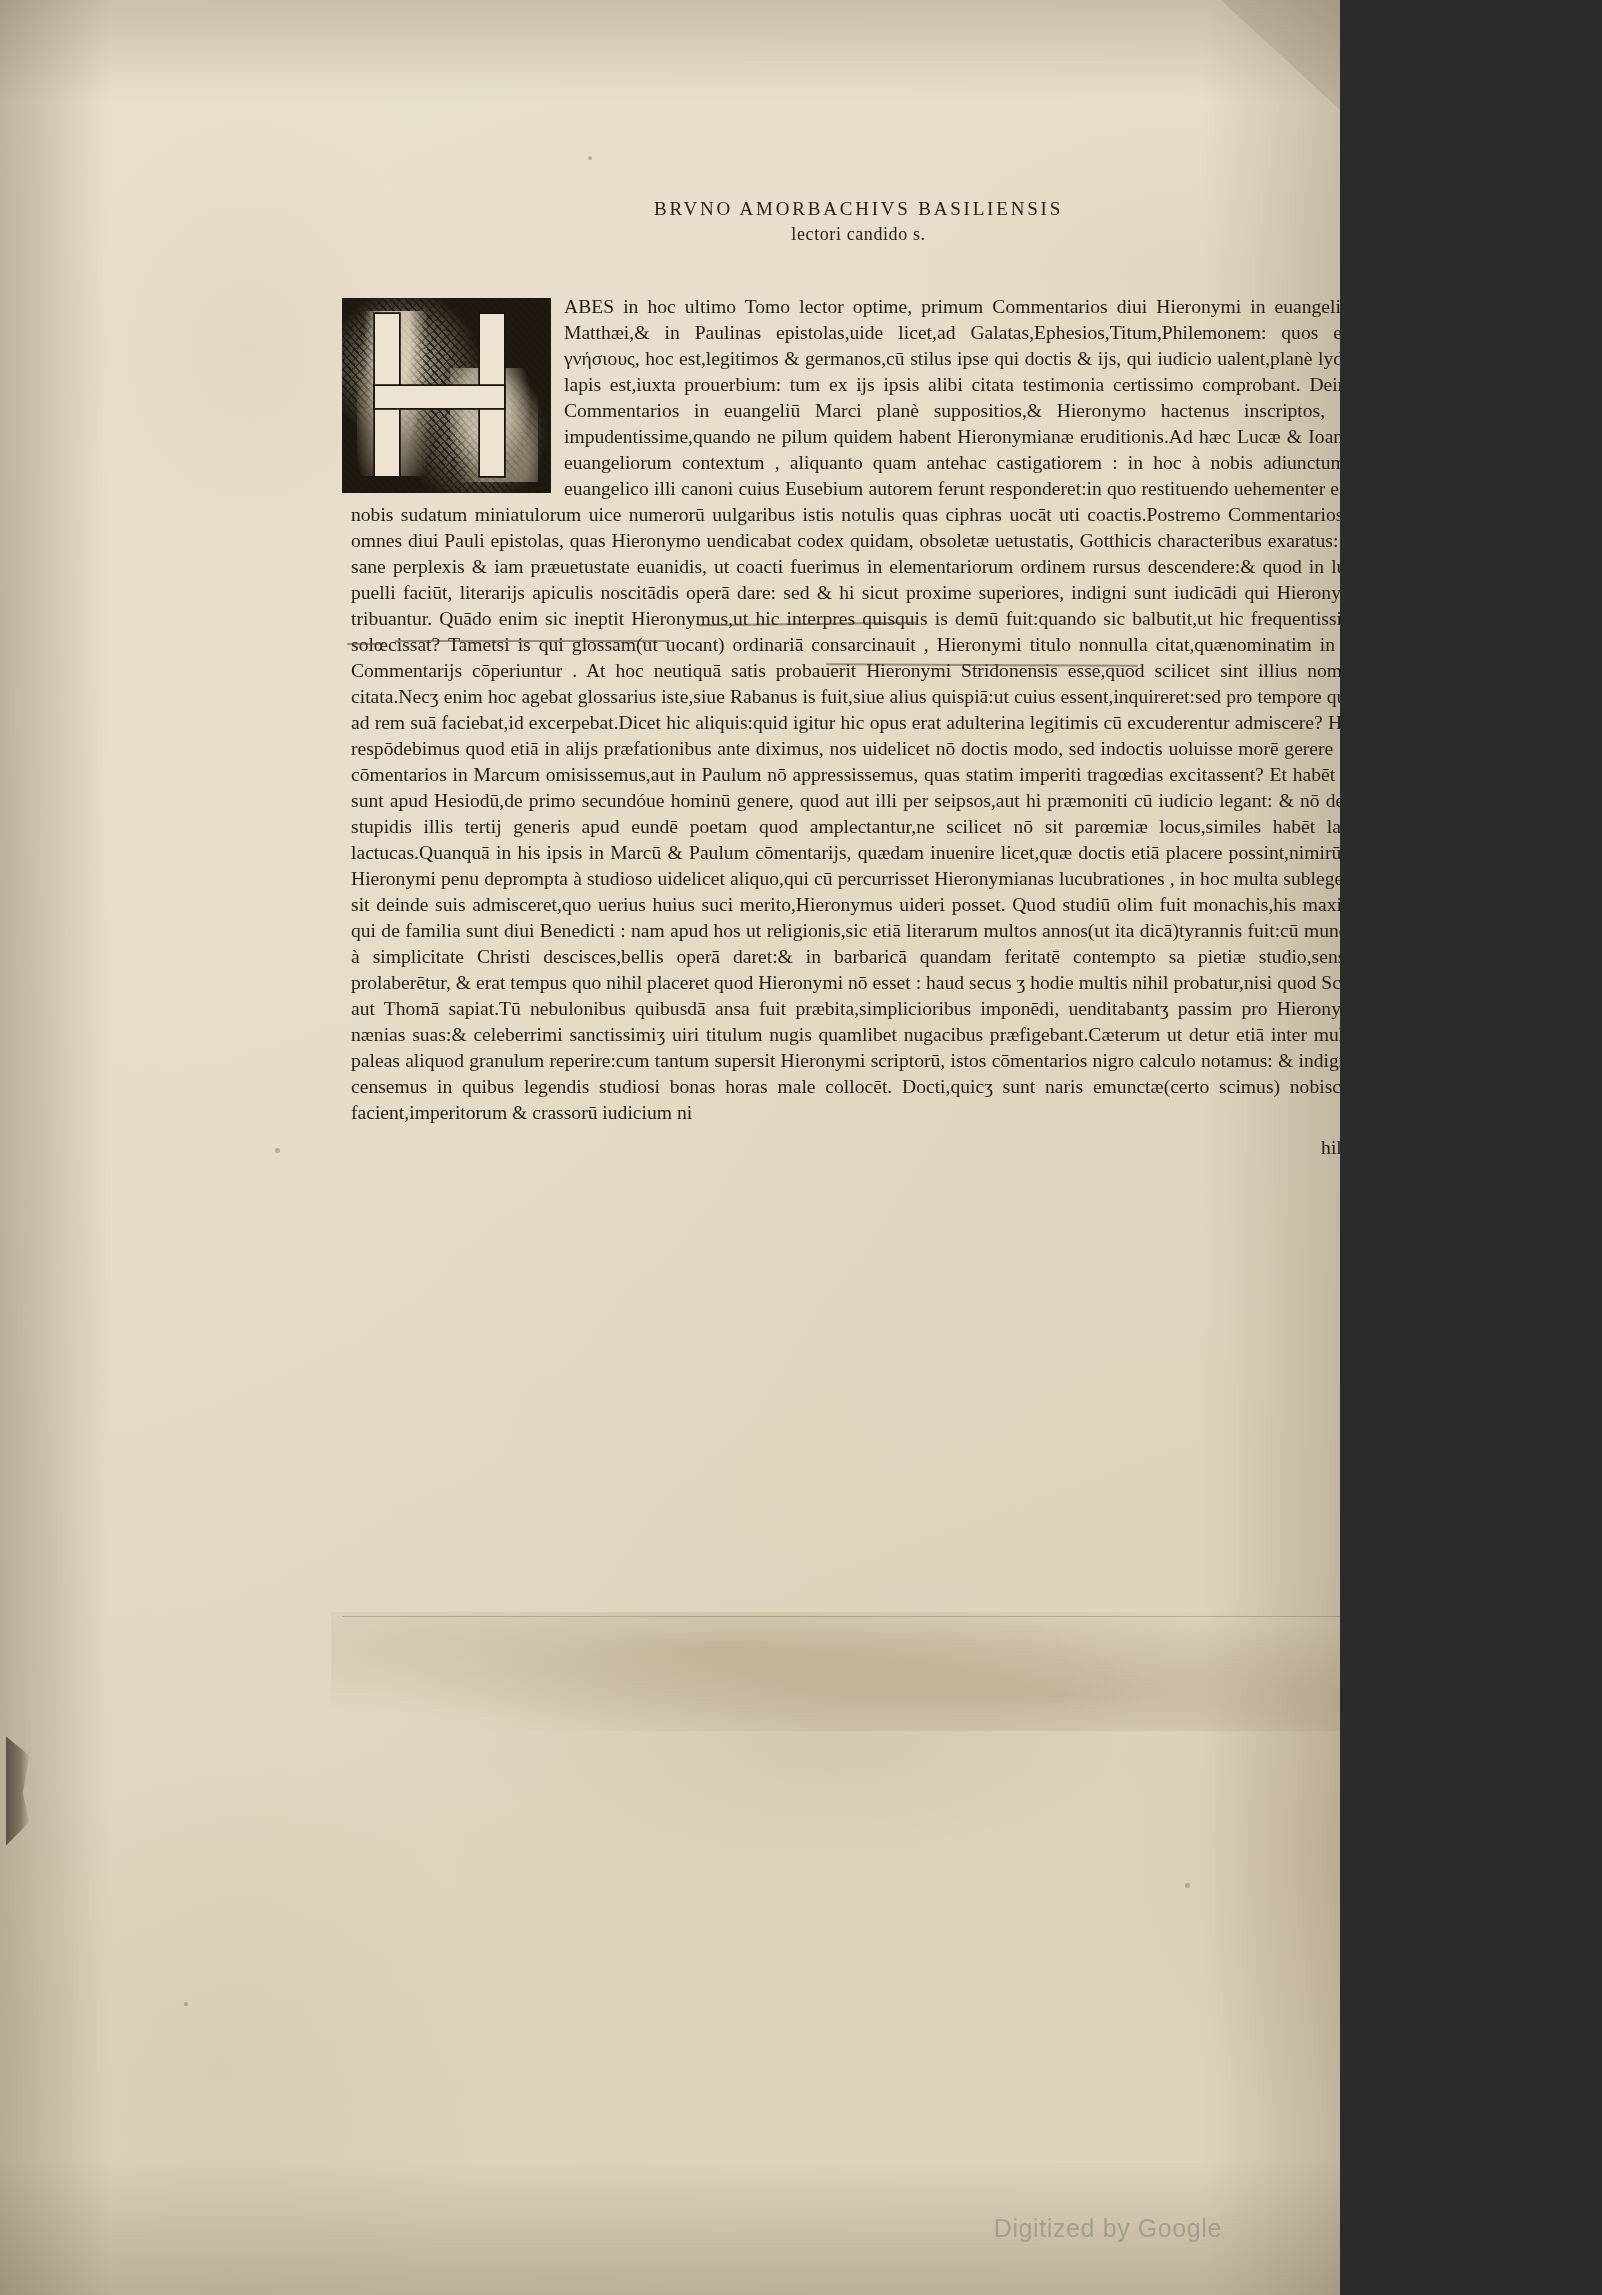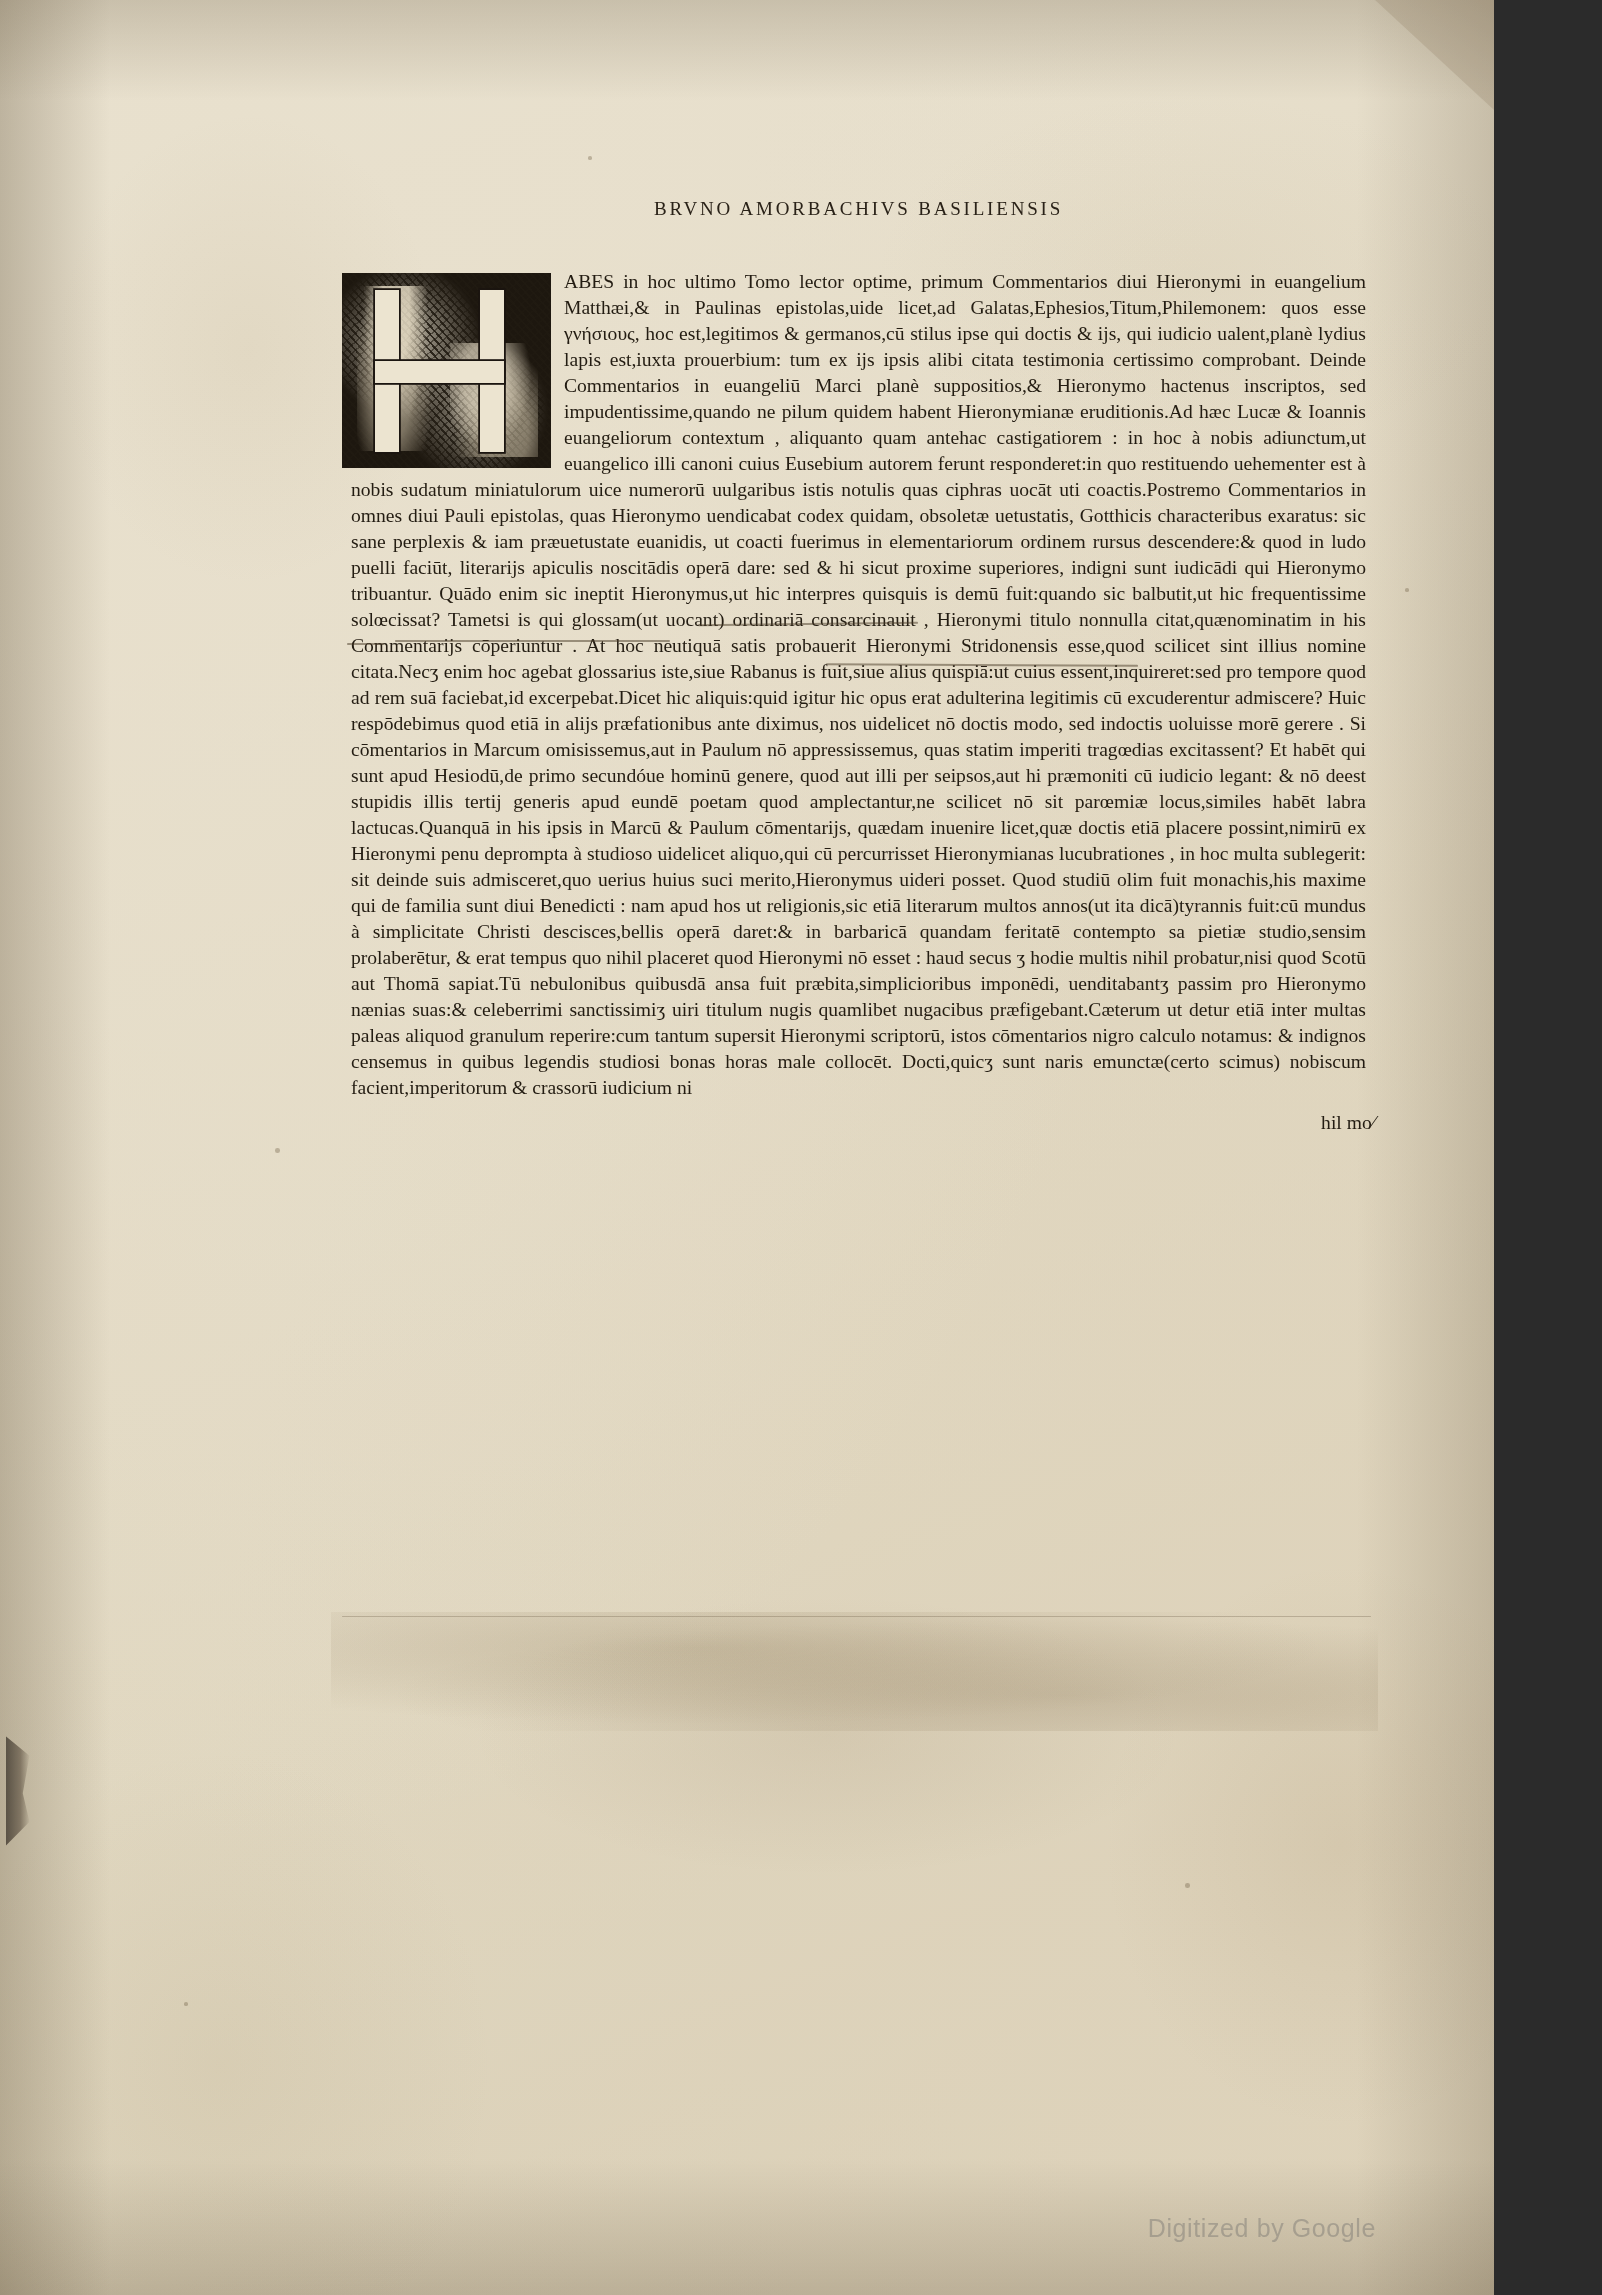--- a/index.html
+++ b/index.html
@@ -1,20 +1,20 @@
 <!DOCTYPE html>
 <html style="font-size:14.7px"><head>
 <meta charset="utf-8">
 <style>
   html,body{margin:0;padding:0;background:#2b2b2b;}
   body{font-family:"Liberation Serif",serif;}
 
   #page{
     position:relative;
-    width:1494px;
+    width:1340px;
     height:2296px;
     background:
       radial-gradient(ellipse at 18% 12%, #e8e0cd 0%, rgba(232,224,205,0) 55%),
       radial-gradient(ellipse at 88% 85%, #ded3bb 0%, rgba(222,211,187,0) 60%),
       linear-gradient(160deg,#e9e2d0 0%,#e4dbc6 35%,#e0d7c0 65%,#d8cdb4 100%);
     overflow:hidden;
   }
   
   .blotch{position:absolute;border-radius:50%;pointer-events:none;}
   #b1{left:55px;top:110px;width:386px;height:478px;background:radial-gradient(ellipse,rgba(170,150,110,.10),rgba(170,150,110,0) 70%);}
@@ -154,20 +154,21 @@
   <div class="speck" style="left:1405px;top:588px;width:3.7px;height:3.7px;"></div>
   <div class="speck" style="left:1524px;top:266px;width:5.5px;height:5.5px;"></div>
   <div class="speck" style="left:1185px;top:1883px;width:4.6px;height:4.6px;"></div>
   <div class="speck" style="left:184px;top:2002px;width:3.7px;height:3.7px;"></div>
   <div class="speck" style="left:588px;top:156px;width:3.7px;height:3.7px;"></div>
 
   <div id="textblock">
 
     <div id="heading">
       <span class="l1">BRVNO AMORBACHIVS BASILIENSIS</span>
+      <span class="l2">lectori candido s.</span>
     </div>
 
     <div id="body">
       <div class="initial-wrap">
         <div class="initial">
           <div class="hatch"></div>
           <div class="fig"></div>
           <div class="fig2"></div>
           <div class="stemL"></div>
           <div class="stemR"></div>

